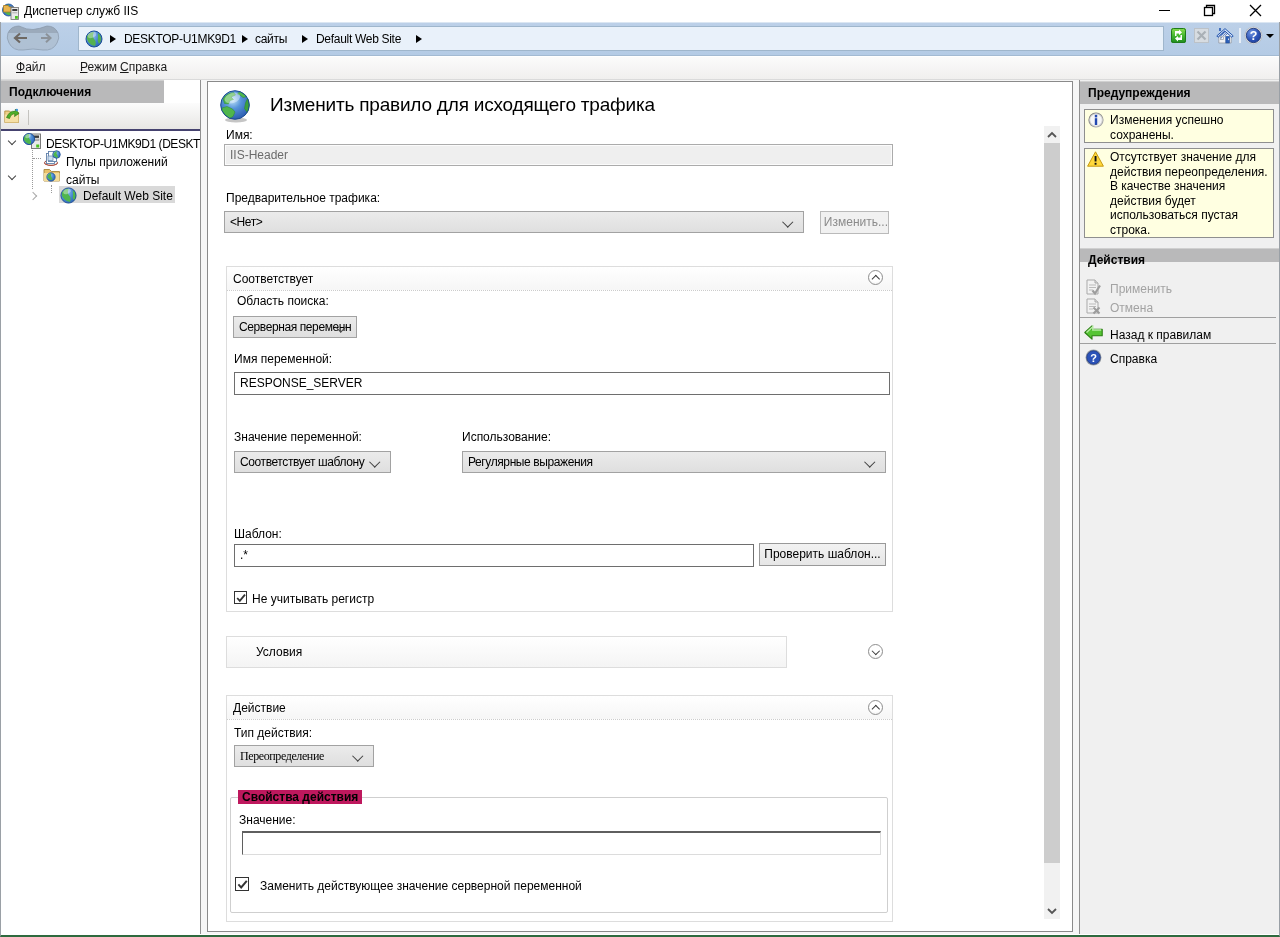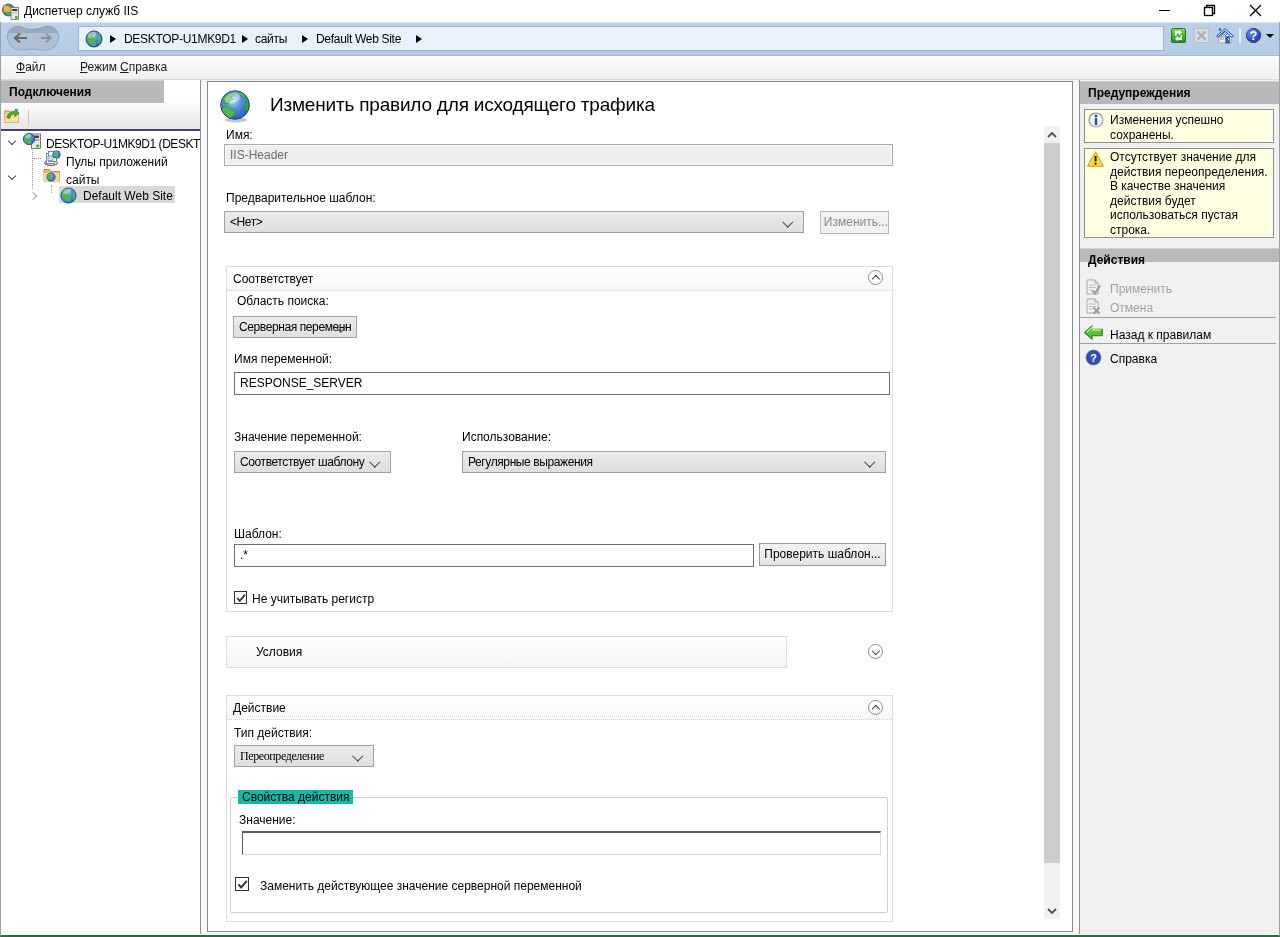--- a/index.html
+++ b/index.html
@@ -235,21 +235,21 @@
   <path d="M4 8.5 Q8.5 2.5 15 2.7 L16.5 5 L12 7 L14.5 9.5 L11 10.5 L9.5 14 L5.5 13.5 Z" fill="#4fb64d" stroke="#2a8a28" stroke-width="0.5"></path>
   <path d="M20.5 1.7 Q25 3 27.8 6.5 L24 7.5 L21.5 5.5 L18.5 4 Z" fill="#4fb64d" stroke="#2a8a28" stroke-width="0.5"></path>
   <path d="M28.5 8.5 Q30.3 11.5 30.2 15.8 Q30.1 19.5 28.2 22.5 L25.5 18.5 L26.5 13 Z" fill="#3ca03c" stroke="#2a8a28" stroke-width="0.5"></path>
   <path d="M3 18 L8 16.5 L13.5 19 L16 22 L14 26.5 L10.5 28.3 Q5.5 25.5 3.2 20.5 Z" fill="#4fb64d" stroke="#2a8a28" stroke-width="0.5"></path>
   <circle cx="16" cy="15" r="14.3" fill="none" stroke="#1c4c92" stroke-width="1"></circle>
   <ellipse cx="13.5" cy="8" rx="8" ry="5" fill="rgba(255,255,255,0.38)" transform="rotate(-20 13.5 8)"></ellipse>
 </svg>
 <div class="lbl" style="left:270px; top:94px; font-size:19px; letter-spacing:-0.2px;">Изменить правило для исходящего трафика</div>
 <div class="lbl" style="left:226px; top:128px;">Имя:</div>
 <div class="tbox" style="left:224px; top:144px; width:669px; height:22px; background:#efefef; border:1px solid #ababab; box-shadow:inset 0 0 0 1px #fbfbfb; color:#6b6b6b; line-height:20px;">IIS-Header</div>
-<div class="lbl" style="left:226px; top:191px;">Предварительное шаблон:</div>
+<div class="lbl" style="left:226px; top:191px;">Предварительное трафика:</div>
 <div class="combo" style="left:224px; top:211px; width:580px;">&lt;Нет&gt;<span class="cv"></span></div>
 <div class="btn dis" style="left:820px; top:211px; width:69px;">Изменить...</div>
 
 <div class="secbox" style="left:226px; top:266px; width:667px; height:346px;">
   <div class="sechdr">Соответствует</div>
 </div>
 <div class="circbtn chevup" style="left:868px; top:270px;"></div>
 <div class="lbl" style="left:237px; top:294px;">Область поиска:</div>
 <div class="combo" style="left:233px; top:316px; width:124px;">Серверная переменн<span class="cv"></span></div>
 <div class="lbl" style="left:234px; top:352px;">Имя переменной:</div>
@@ -273,21 +273,21 @@
 </div>
 <div class="circbtn chevdn" style="left:868px; top:644px;"></div>
 
 <div class="secbox" style="left:226px; top:695px; width:667px; height:227px;">
   <div class="sechdr">Действие</div>
 </div>
 <div class="circbtn chevup" style="left:868px; top:700px;"></div>
 <div class="lbl" style="left:234px; top:726px;">Тип действия:</div>
 <div class="combo" style="left:234px; top:745px; width:140px;font-family:Liberation Serif, serif;">Переопределение<span class="cv"></span></div>
 <div class="abs" style="left:230px; top:797px; width:658px; height:116px; border:1px solid #cfcfcf; border-radius:2px;"></div>
-<div class="lbl" style="left:238px; top:790px; background:#14b8a6; padding:0 4px;">Свойства действия</div>
+<div class="lbl" style="left:238px; top:790px; background:#be185d; padding:0 4px;font-weight:bold;">Свойства действия</div>
 <div class="lbl" style="left:239px; top:813px;">Значение:</div>
 <div class="abs" style="left:242px; top:831px; width:639px; height:24px; background:#fff; border-style:solid; border-color:#5f5f5f #dcdcdc #dcdcdc #5f5f5f; border-width:2px 1px 1px 1.5px;"></div>
 <div class="ckbox" style="left:235px; top:877px; width:14px; height:14px;">
     <svg width="14" height="14" viewBox="0 0 13 13">
       <path d="M2.2 6 L4.8 8.8 L10 2.6" fill="none" stroke="#333" stroke-width="1.8"></path>
     </svg>
   </div>
 <div class="lbl" style="left:260px; top:879px;">Заменить действующее значение серверной переменной</div>
 
 <div class="abs" style="left:1044px; top:126px; width:16px; height:793px; background:#f1f1f1;">

